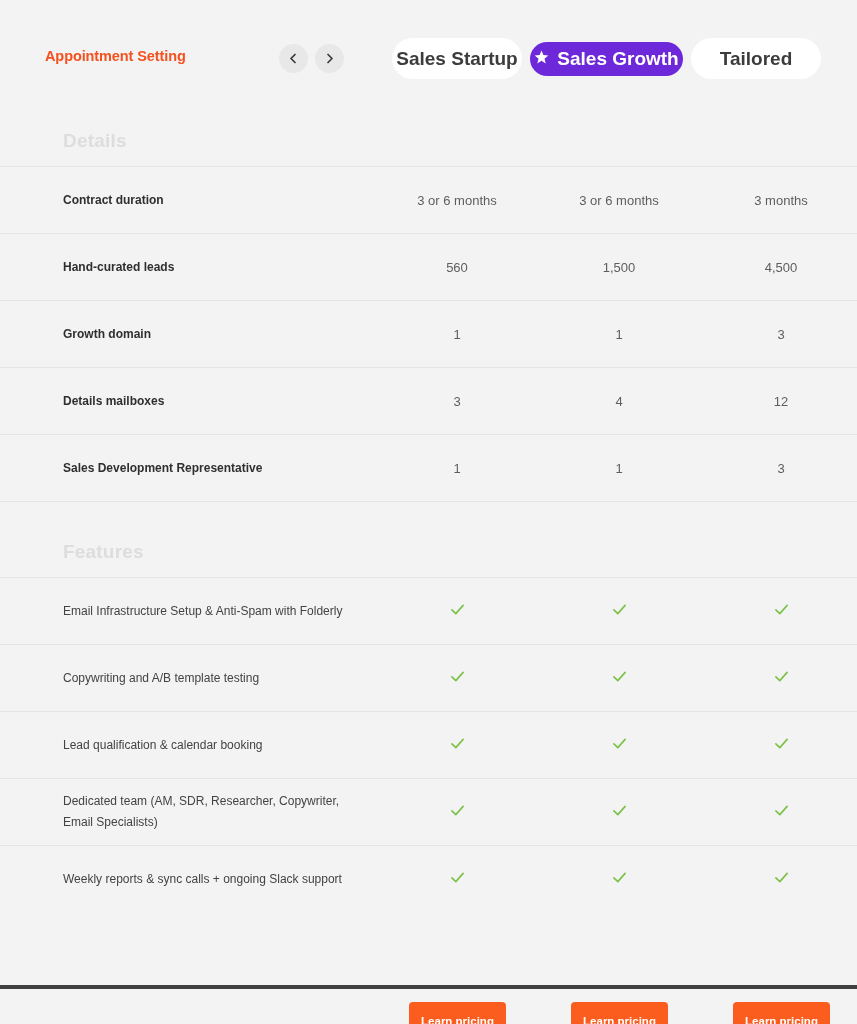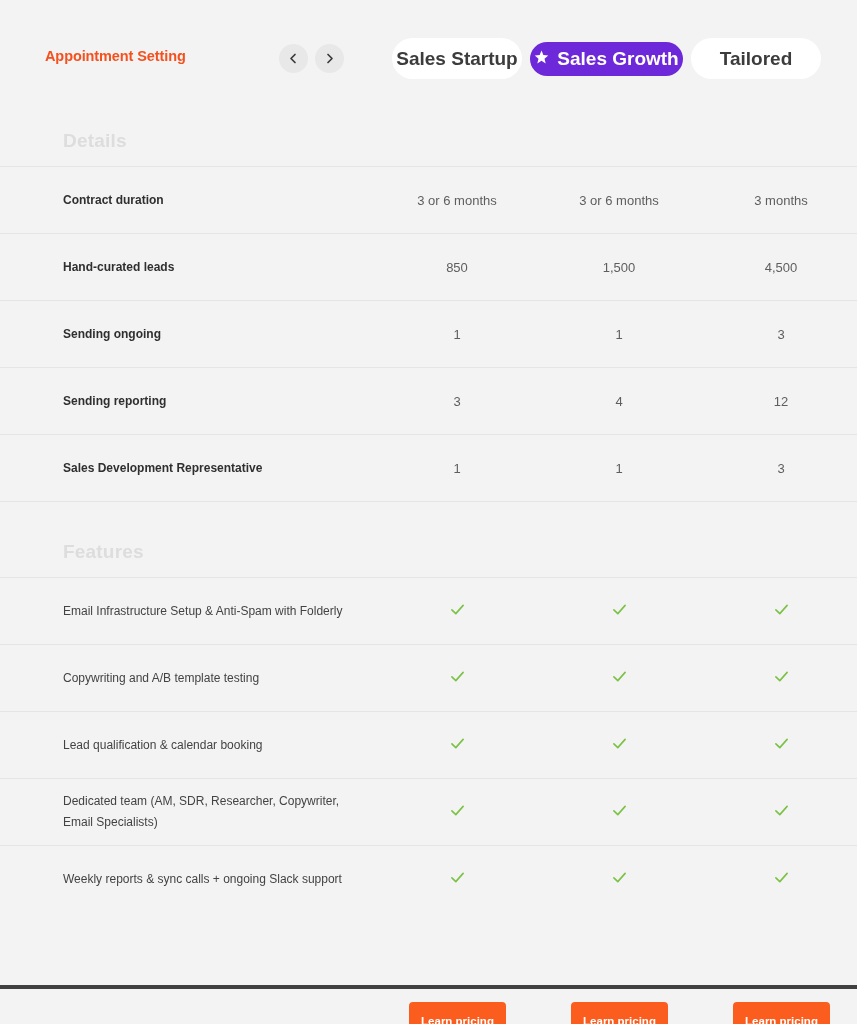--- a/index.html
+++ b/index.html
@@ -256,37 +256,37 @@
       <div class="cells">
         <div class="cell cell-0">3 or 6 months</div>
         <div class="cell cell-1">3 or 6 months</div>
         <div class="cell cell-2">3 months</div>
       </div>
     </div>
 
     <div class="row row-detail">
       <div class="label">Hand-curated leads</div>
       <div class="cells">
-        <div class="cell cell-0">850</div>
+        <div class="cell cell-0">560</div>
         <div class="cell cell-1">1,500</div>
         <div class="cell cell-2">4,500</div>
       </div>
     </div>
 
     <div class="row row-detail">
-      <div class="label">Sending ongoing</div>
+      <div class="label">Growth domain</div>
       <div class="cells">
         <div class="cell cell-0">1</div>
         <div class="cell cell-1">1</div>
         <div class="cell cell-2">3</div>
       </div>
     </div>
 
     <div class="row row-detail">
-      <div class="label">Sending reporting</div>
+      <div class="label">Details mailboxes</div>
       <div class="cells">
         <div class="cell cell-0">3</div>
         <div class="cell cell-1">4</div>
         <div class="cell cell-2">12</div>
       </div>
     </div>
 
     <div class="row row-detail">
       <div class="label">Sales Development Representative</div>
       <div class="cells">

